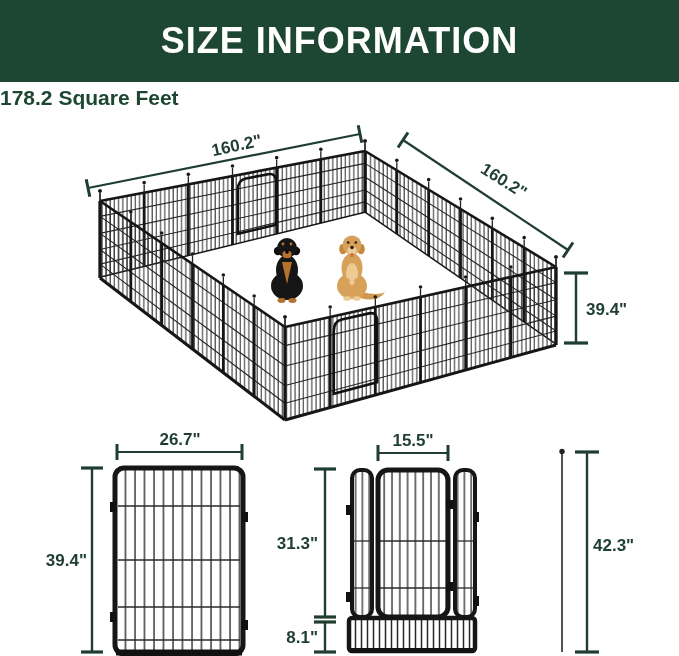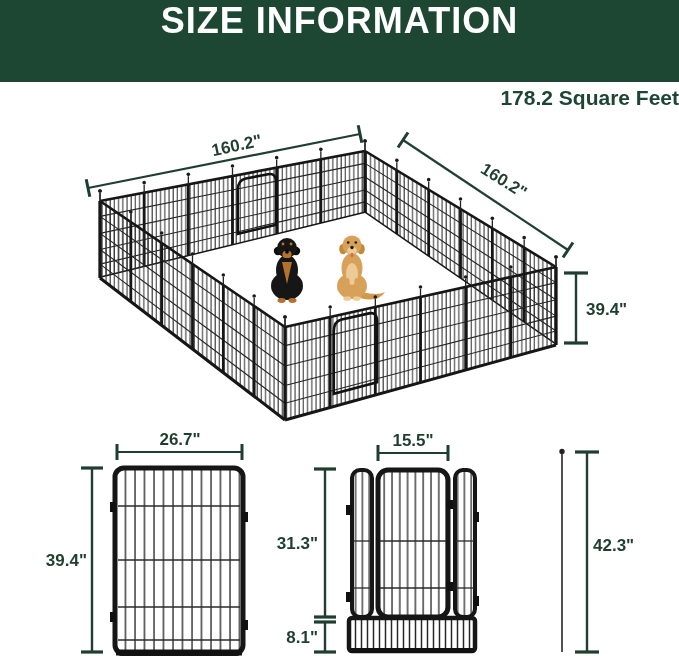--- a/index.html
+++ b/index.html
@@ -1,21 +1,21 @@
 <!DOCTYPE html>
 <html><head>
 <meta charset="utf-8">
 <style>
   html,body{margin:0;padding:0;background:#fff;}
   .page{position:relative;width:679px;height:656px;background:#ffffff;overflow:hidden;
         font-family:"Liberation Sans",sans-serif;}
   .header{position:absolute;left:0;top:0;width:679px;height:82px;background:#1d4733;
-          display:flex;justify-content:center;}
+          display:flex;align-items:center;justify-content:center;}
   .header .title{color:#ffffff;font-size:36px;font-weight:800;letter-spacing:1px;margin:0;}
-  .subtitle{position:absolute;left:0;top:86px;width:679px;text-align:right;
+  .subtitle{position:absolute;left:0;top:86px;width:679px;text-align:left;
             color:#1d4733;font-size:21px;font-weight:700;}
   svg.scene{position:absolute;left:0;top:0;}
   .dim{font-family:"Liberation Sans",sans-serif;font-weight:700;font-size:17px;fill:#1f3e31;}
 </style>
 </head>
 <body>
 
 <div class="page">
 
   <div class="header">

